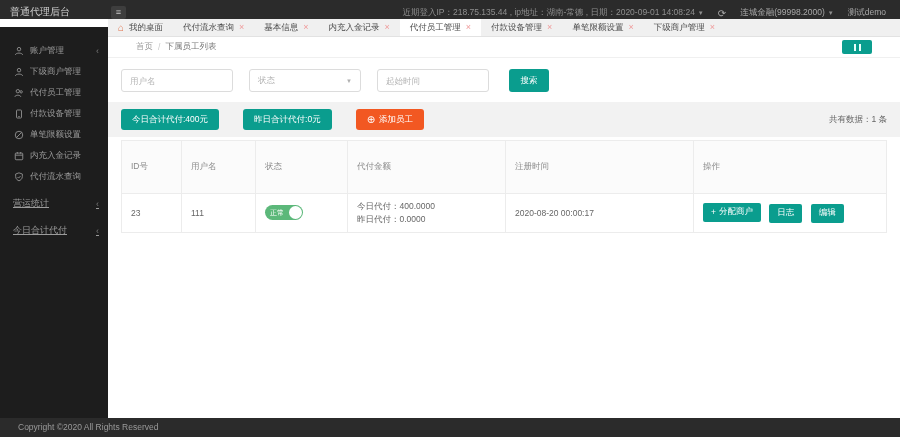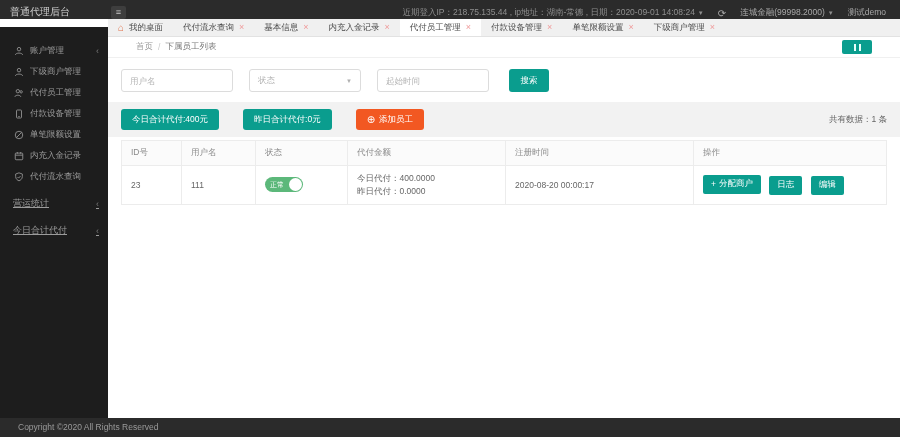--- a/index.html
+++ b/index.html
@@ -78,21 +78,21 @@
     background:#0a9d8e; color:#fff; font-size:8.5px; cursor:pointer;
     font-family:inherit; display:flex; align-items:center; gap:4px; }
   .band-btn.orange { background:#f25822; }
   .band-btn .circle-plus { font-size:10px; line-height:1; }
   .count { margin-left:auto; font-size:8.5px; color:#666; }
 
   
   .tablewrap { padding:3px 13px 0; }
   table { width:100%; border-collapse:collapse; font-size:8.5px; }
   th { background:#fbfbfb; color:#8a8a8a; font-weight:normal; text-align:left;
-    padding:6px 9px; border:1px solid #ececec; }
+    padding:20px 9px; border:1px solid #ececec; }
   td { color:#666; padding:6px 9px; border:1px solid #ececec; background:#fff;
     vertical-align:middle; }
   td .line { line-height:1.5; }
   .c-id { width:60px; } .c-user { width:74px; } .c-status { width:92px; }
   .c-amt { width:158px; } .c-time { width:188px; }
 
   .toggle { position:relative; width:38px; height:15px; border-radius:8px;
     background:#5cb87a; display:inline-flex; align-items:center; cursor:pointer; }
   .toggle .t-label { color:#fff; font-size:7px; padding-left:5px; }
   .toggle .knob { position:absolute; right:1px; top:1px; width:13px; height:13px;

